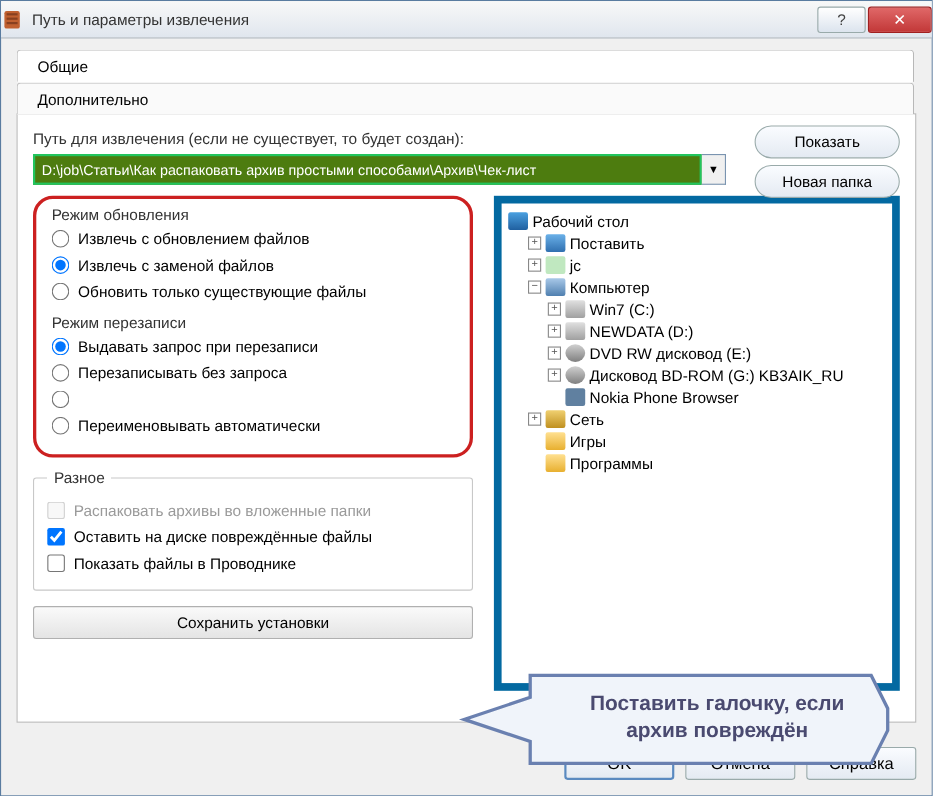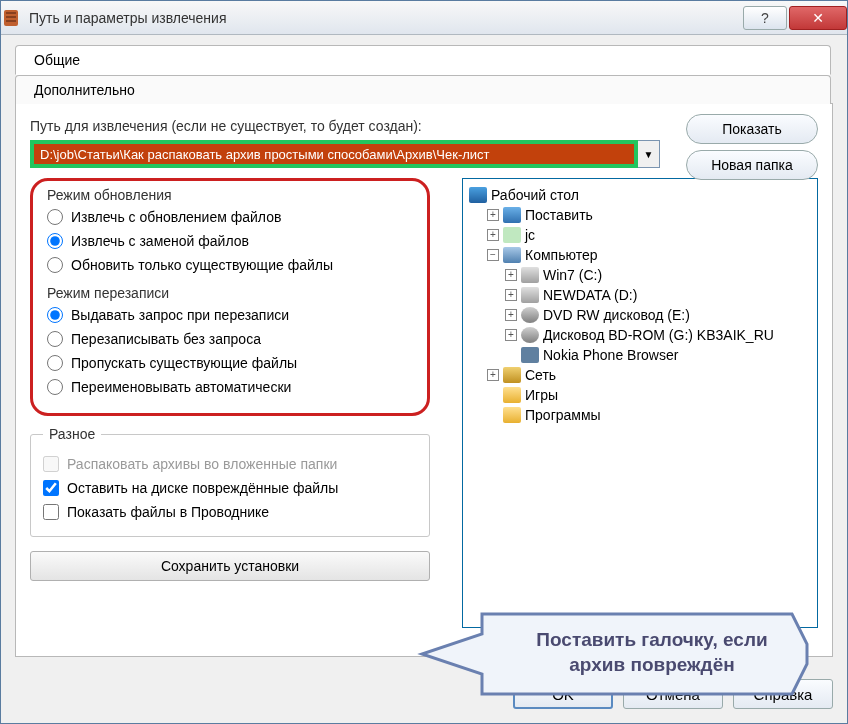--- a/index.html
+++ b/index.html
@@ -14,34 +14,34 @@
 .content { flex: 1; padding: 10px 14px 12px; display: flex; flex-direction: column; }
 .tabs { display: flex; margin-bottom: -1px; z-index: 2; position: relative; flex-direction: column; }
 .tab { padding: 6px 18px; border: 1px solid #b8b8b8; background: #fafafa; border-bottom: none; border-radius: 4px 4px 0 0; margin-right: 2px; font-size: 14px; }
 .tab.active { background: #fff; border-bottom: 1px solid #fff; }
 .panel { border: 1px solid #b8b8b8; background: #fff; flex: 1; padding: 14px; position: relative; }
 .path-row { display: flex; align-items: center; gap: 10px; margin-bottom: 6px; }
 .path-label { font-size: 14px; color: #333; }
 .side-btns { position: absolute; right: 14px; top: 10px; display: flex; flex-direction: column; gap: 6px; }
 .btn { min-width: 132px; height: 30px; border: 1px solid #9aa; background: linear-gradient(#fafcff,#e4eaf2); border-radius: 15px; font-size: 14px; padding: 0 10px; }
 .path-input-row { display: flex; align-items: center; width: 630px; margin-bottom: 10px; }
-.path-input { flex: 1; height: 28px; border: 4px solid #22c55e; background: #c2410c; color: #fff; padding: 0 6px; font-size: 13px; }
+.path-input { flex: 1; height: 28px; border: 2px solid #22c55e; background: #4d7c0f; color: #fff; padding: 0 6px; font-size: 13px; }
 .dropdown-arrow { width: 22px; height: 28px; border: 1px solid #7a94b0; border-left: none; background: #f0f0f0; display: flex; align-items: center; justify-content: center; font-size: 10px; }
-.main-cols { display: flex; gap: 32px; }
+.main-cols { display: flex; gap: 19px; }
 .left-col { width: 400px; }
 .right-col { flex: 1; }
 fieldset { border: 1px solid #c8c8c8; border-radius: 3px; padding: 10px 12px 12px; margin-bottom: 10px; }
 fieldset legend { padding: 0 6px; font-size: 14px; color: #333; }
 .radio-row, .check-row { display: flex; align-items: center; gap: 8px; padding: 4px 0; font-size: 14px; }
 input[type=radio], input[type=checkbox] { width: 16px; height: 16px; }
 .hl-box { border: 3px solid #cc2020; border-radius: 18px; padding: 6px; margin-bottom: 10px; }
 .hl-box fieldset { border: none; padding: 2px 8px; margin-bottom: 6px; }
 .hl-box fieldset legend { padding: 0; }
 .save-btn { width: 100%; height: 30px; border: 1px solid #b0b0b0; background: linear-gradient(#fafafa,#e4e4e4); border-radius: 3px; font-size: 14px; margin-top: 4px; }
-.tree { border: 1px solid #0369a1; background: #fff; height: 450px; padding: 6px; overflow: auto; font-size: 14px; }
+.tree { border: 7px solid #0369a1; background: #fff; height: 450px; padding: 6px; overflow: auto; font-size: 14px; }
 .tree-item { display: flex; align-items: center; gap: 4px; padding: 2px 0; }
 .indent-1 { padding-left: 18px; }
 .indent-2 { padding-left: 36px; }
 .expander { width: 12px; height: 12px; border: 1px solid #888; display: inline-flex; align-items: center; justify-content: center; font-size: 10px; line-height: 1; color: #555; background: #fff; }
 .expander.blank { border: none; }
 .ticon { width: 18px; height: 16px; display: inline-block; }
 .ticon.desktop { background: linear-gradient(#4aa0e0,#2060a0); border-radius: 2px; }
 .ticon.lib { background: linear-gradient(#6ab0e8,#3070b0); border-radius: 2px; }
 .ticon.user { background: #c0e8c0; border-radius: 2px; }
 .ticon.comp { background: linear-gradient(#a8c8e8,#5080b0); border-radius: 2px; }
@@ -121,21 +121,20 @@
               <label class="radio-row">
                   <input type="radio" name="ow" checked="" style="">
                   <span>Выдавать запрос при перезаписи</span>
                 </label>
               <label class="radio-row">
                   <input type="radio" name="ow" style="">
                   <span>Перезаписывать без запроса</span>
                 </label>
               <label class="radio-row">
                   <input type="radio" name="ow" style="">
-                  <span>Пропускать существующие файлы</span>
                 </label>
               <label class="radio-row">
                   <input type="radio" name="ow" style="">
                   <span>Переименовывать автоматически</span>
                 </label>
             </fieldset>
           </div>
 
           <fieldset>
             <legend>Разное</legend>

